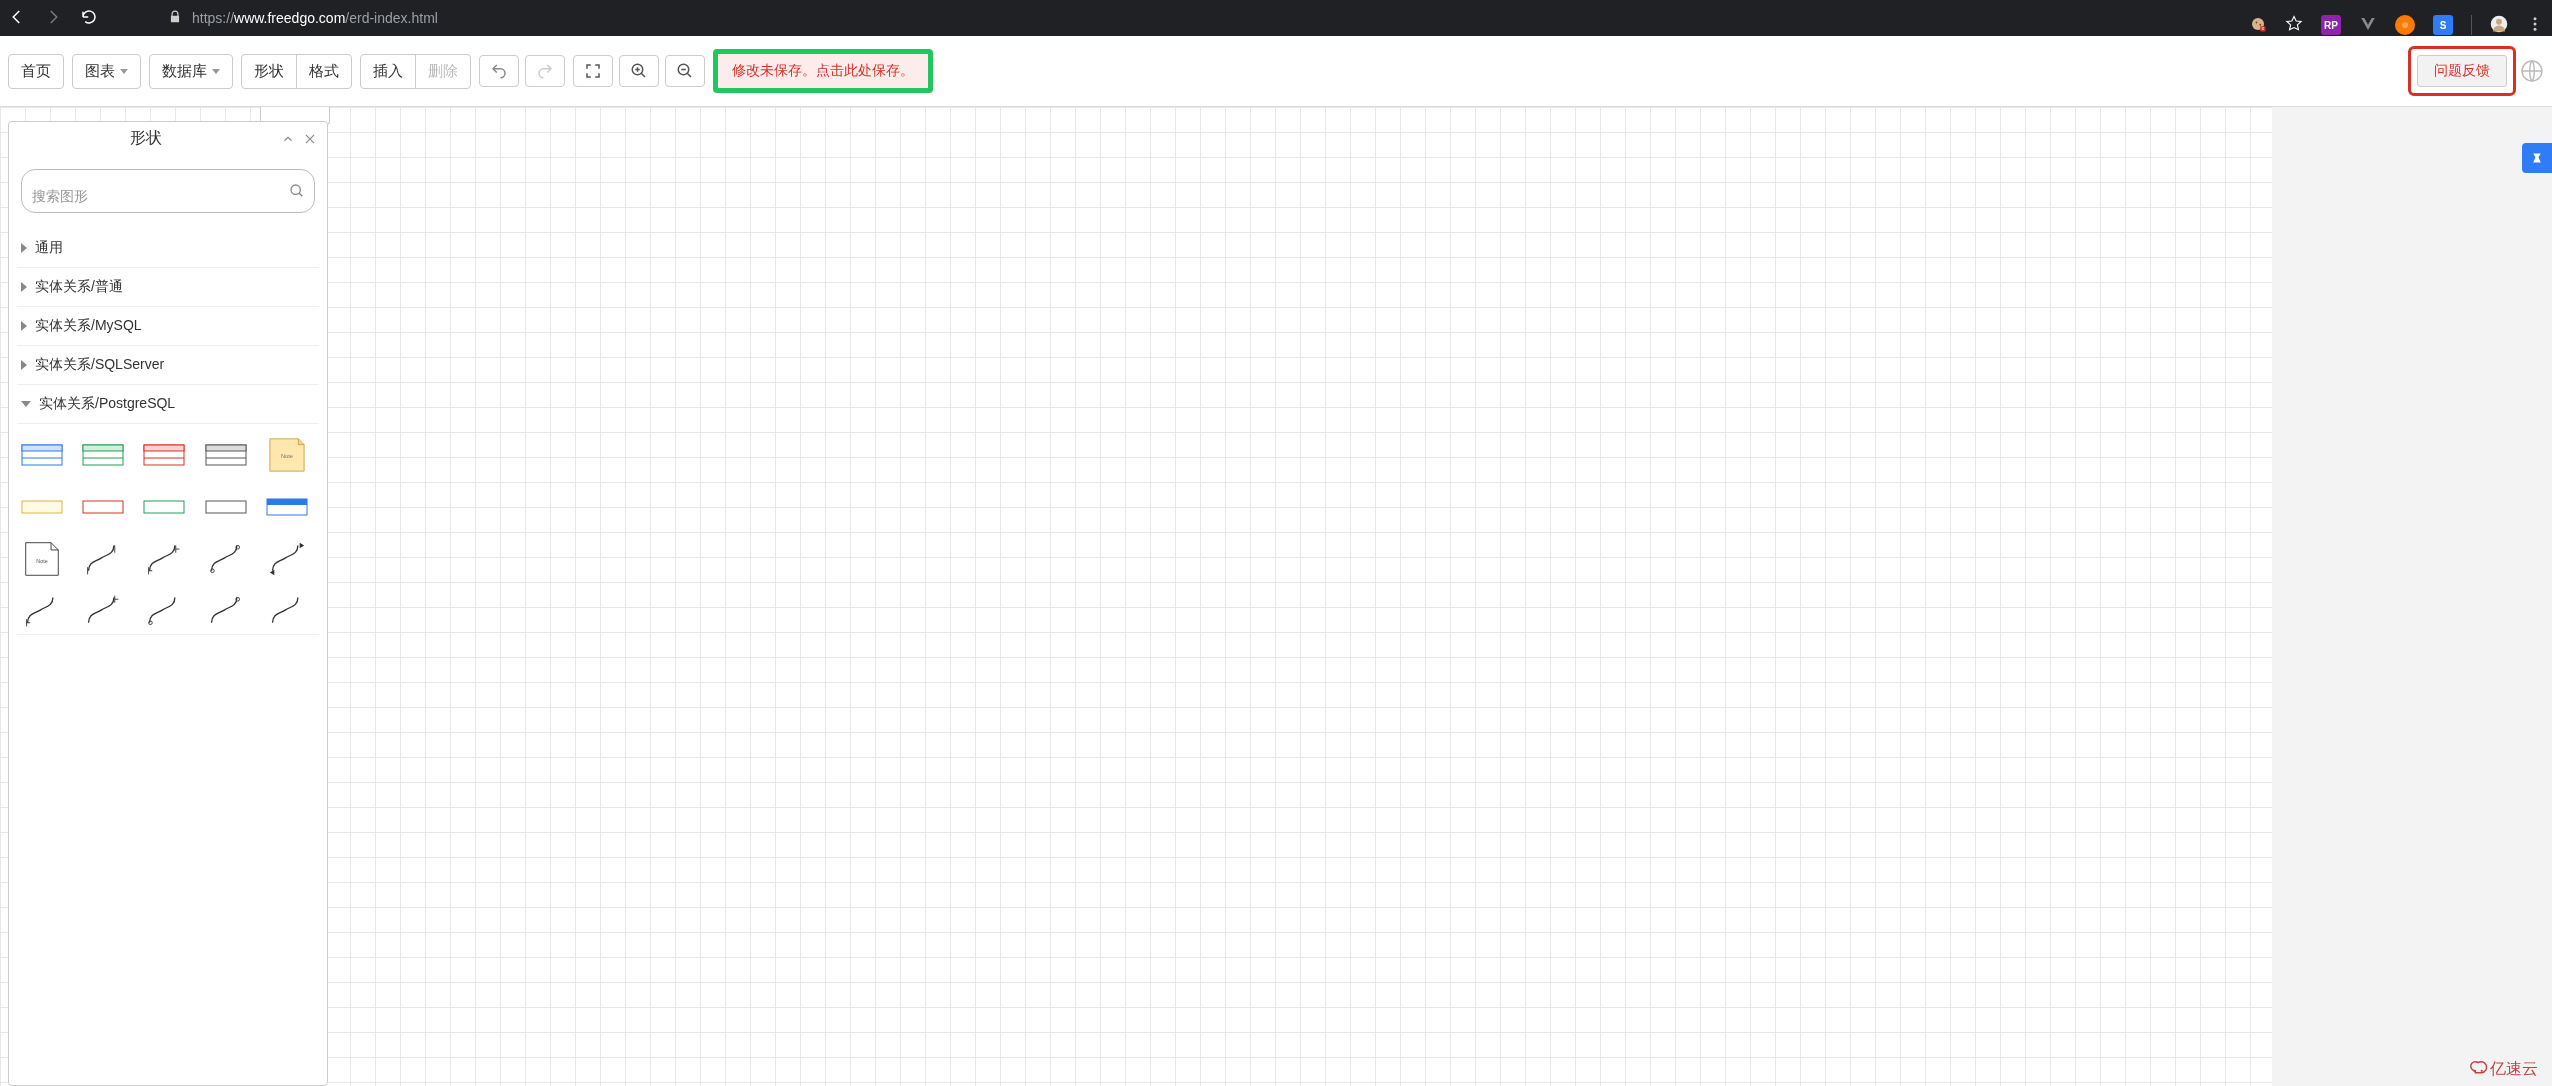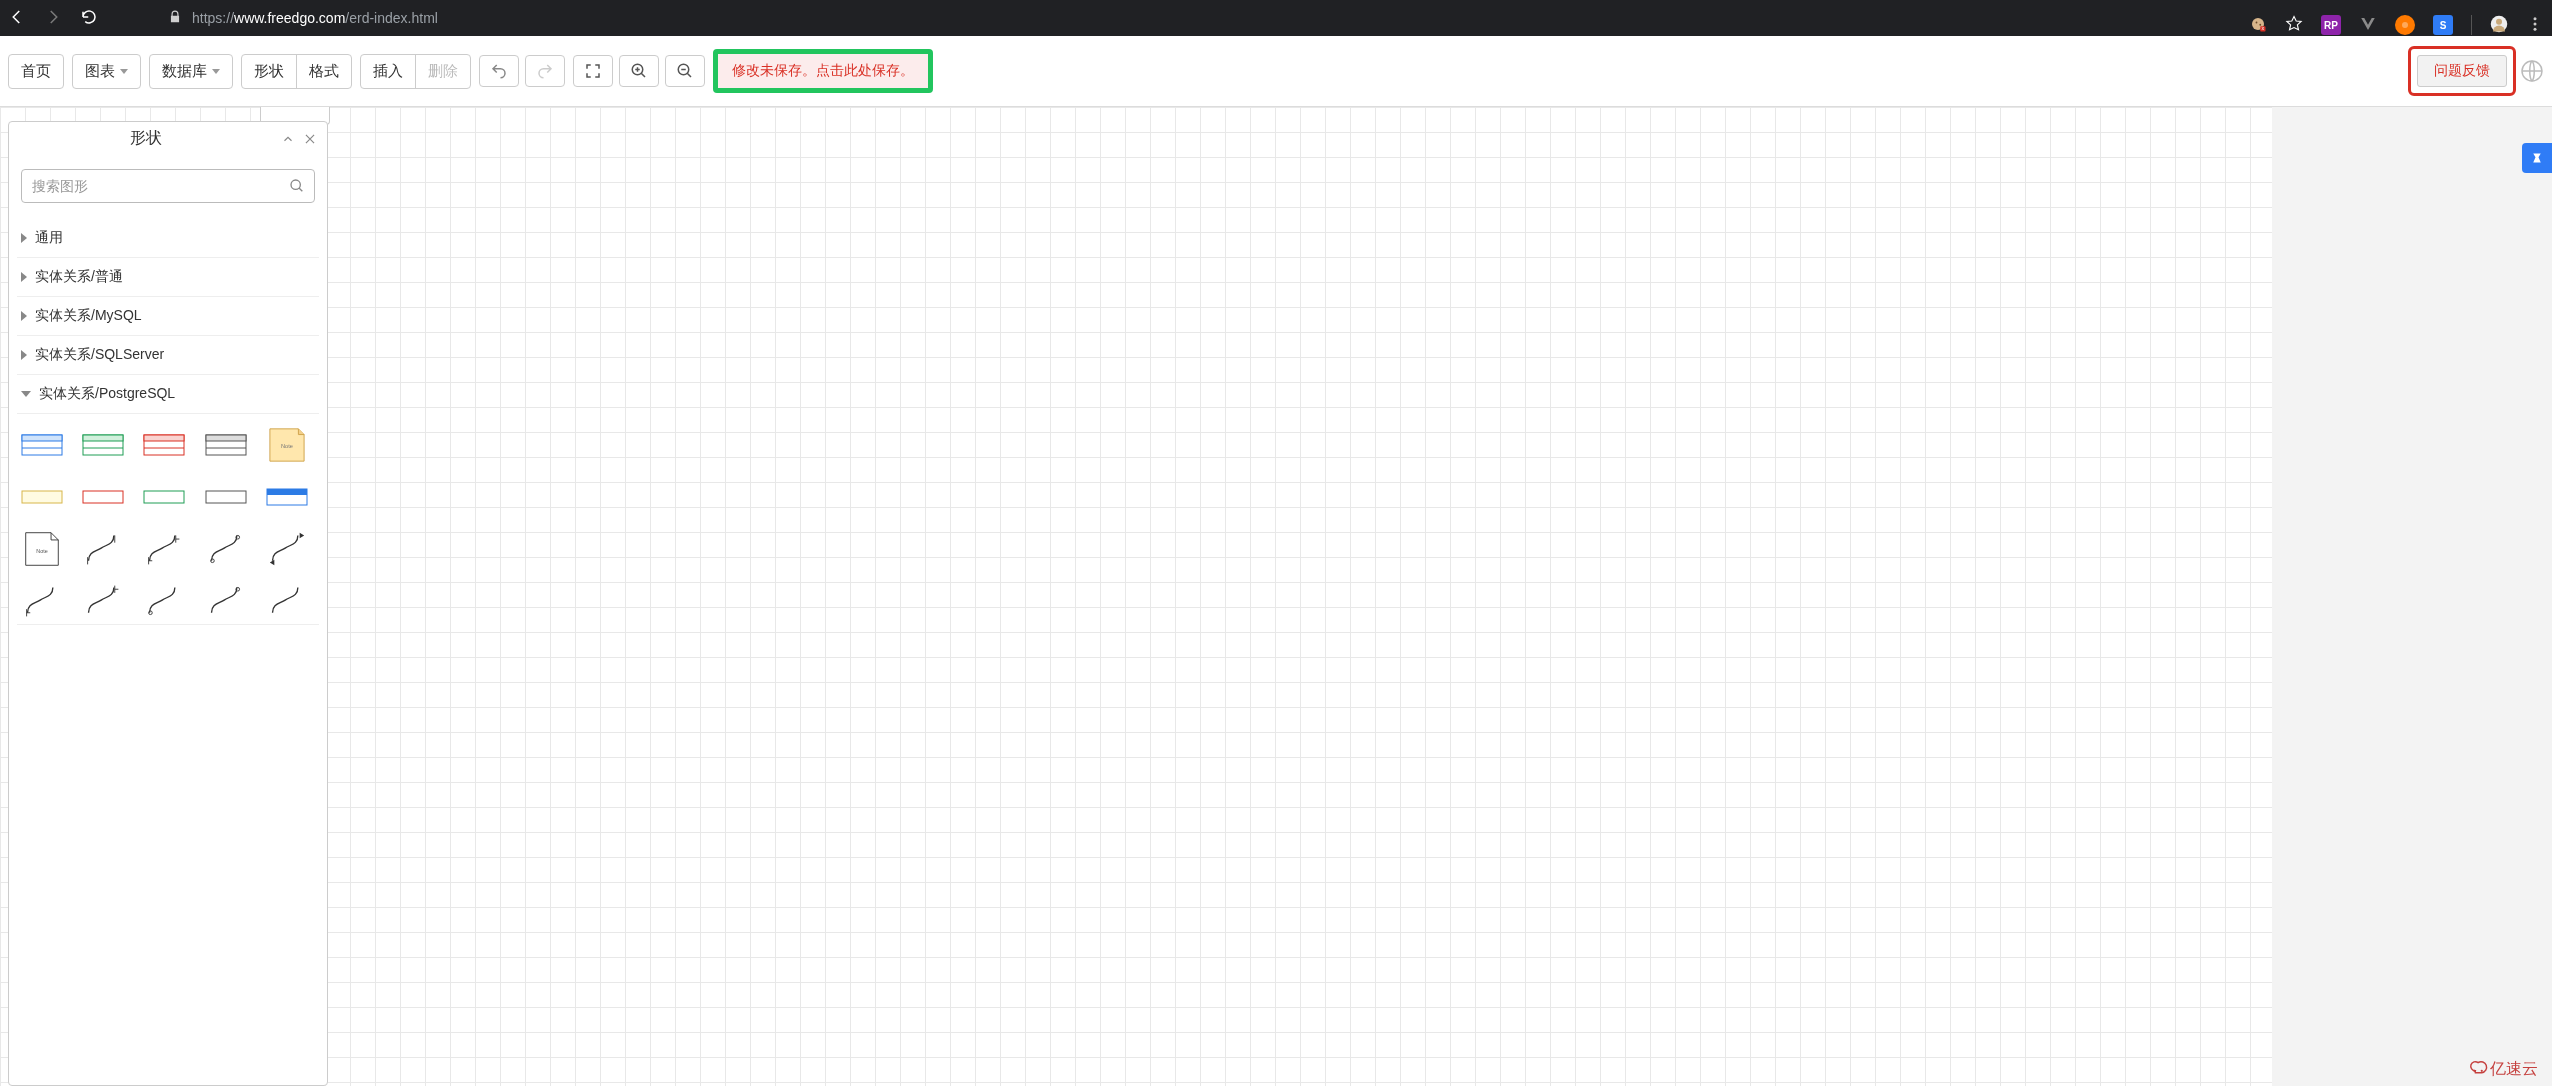--- a/index.html
+++ b/index.html
@@ -51,21 +51,21 @@
 
 
 .shapes-panel { position: absolute; left: 8px; top: 14px; width: 320px; bottom: 0; background: #fff; border: 1px solid #ccc; border-radius: 4px; display: flex; flex-direction: column; overflow: hidden; }
 .panel-head { display: flex; align-items: center; padding: 6px 10px; }
 .panel-title { flex: 1; text-align: center; font-size: 16px; color: #333; }
 .panel-head svg { width: 14px; height: 14px; fill: #888; margin-left: 8px; cursor: pointer; }
 .panel-body { flex:1; overflow-y: auto; padding: 0 8px 10px 8px; }
 .panel-body::-webkit-scrollbar { width: 10px; }
 .panel-body::-webkit-scrollbar-thumb { background: #c9c9c9; border-radius: 5px; }
 .search-wrap { position: relative; margin: 14px 4px 16px 4px; }
-.search-input { width: 100%; padding: 8px 34px 8px 10px; border: 1px solid #bbb; border-radius: 4px; font-size: 14px; color: #333; }
+.search-input { width: 100%; padding: 18px 34px 8px 10px; border: 1px solid #bbb; border-radius: 14px; font-size: 14px; color: #333; }
 .search-input::placeholder { color: #999; }
 .search-icon { position: absolute; right: 10px; top: 50%; transform: translateY(-50%); width: 16px; height: 16px; fill: #888; }
 .cat-row { display: flex; align-items: center; padding: 10px 4px; border-bottom: 1px solid #eee; cursor: pointer; font-size: 14px; color: #333; }
 .cat-arrow { width: 0; height: 0; margin-right: 8px; }
 .cat-arrow.closed { border-top: 5px solid transparent; border-bottom: 5px solid transparent; border-left: 6px solid #888; }
 .cat-arrow.open { border-left: 5px solid transparent; border-right: 5px solid transparent; border-top: 6px solid #888; }
 .shape-grid { display: grid; grid-template-columns: repeat(5, 1fr); gap: 14px 12px; padding: 12px 4px 4px 4px; border-bottom: 1px solid #eee; }
 .shape-cell { width: 42px; height: 38px; display: flex; align-items: center; justify-content: center; }
 .shape-cell svg { width: 100%; height: 100%; }
 

